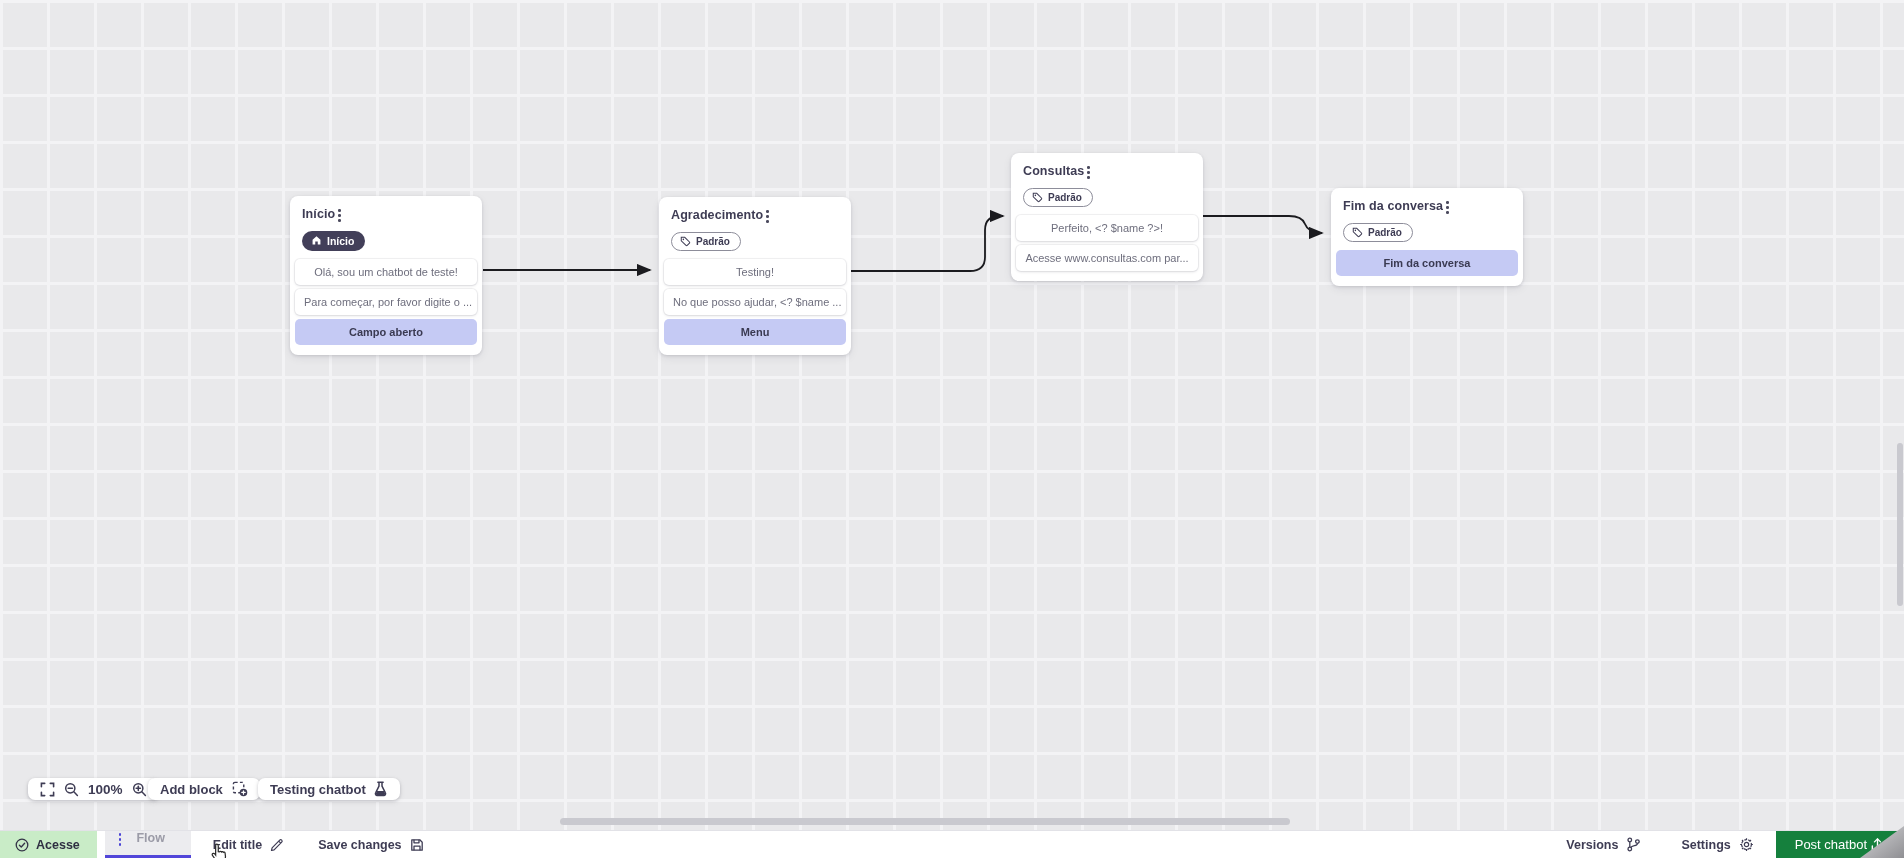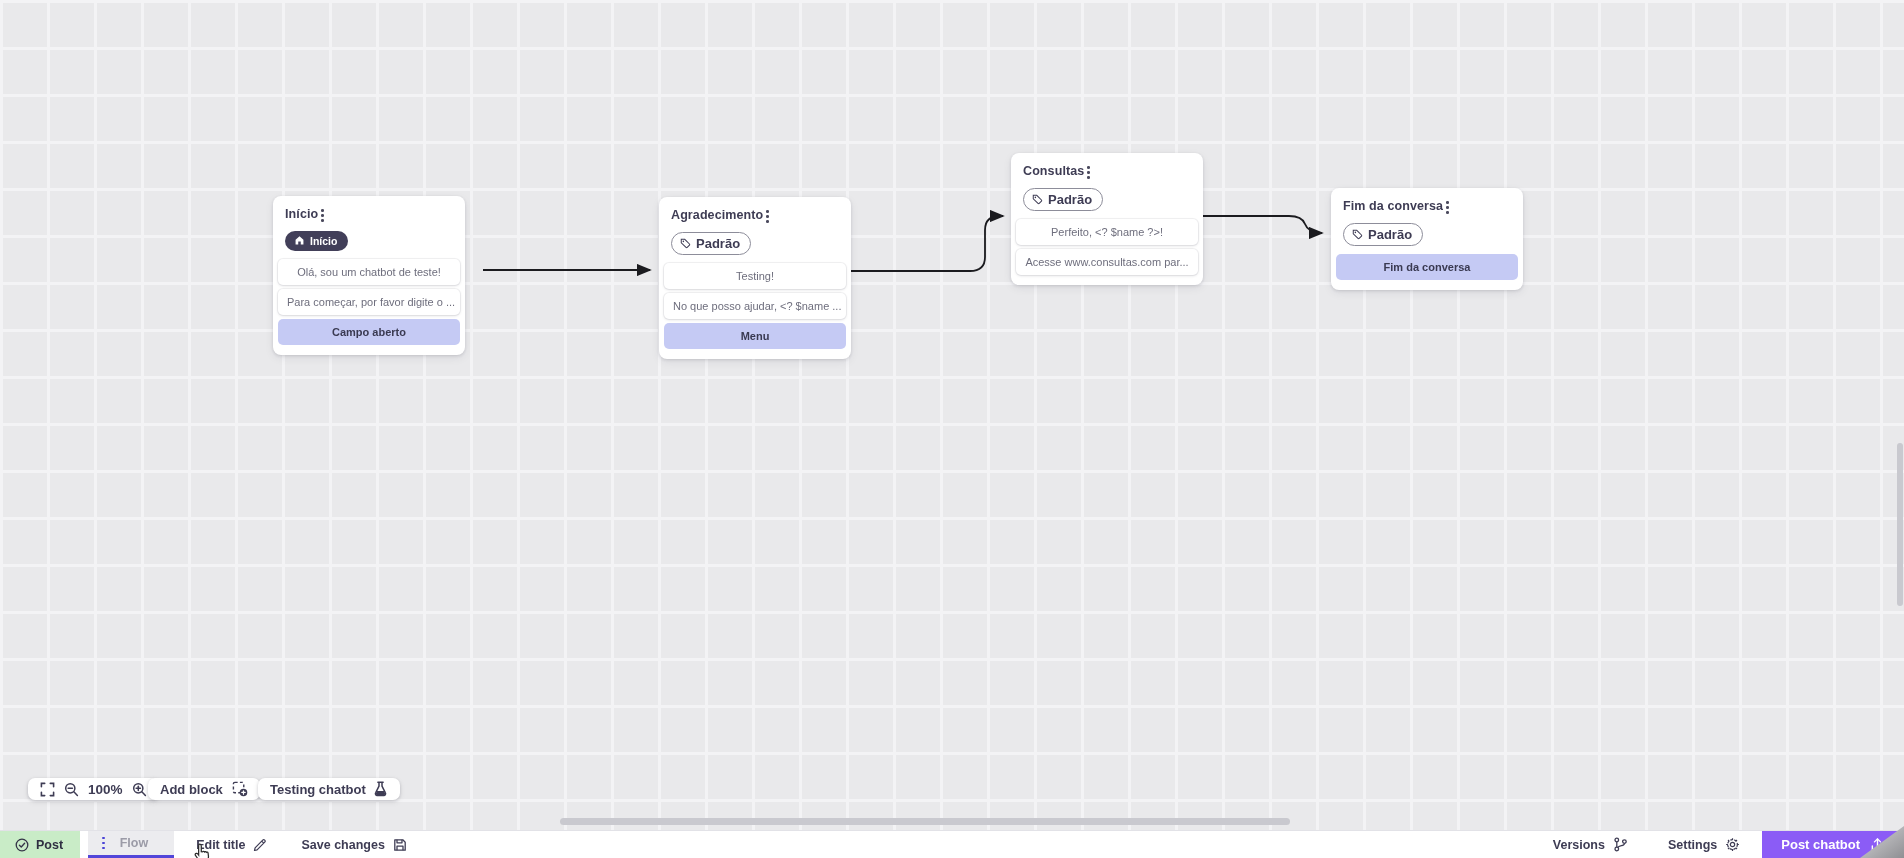--- a/index.html
+++ b/index.html
@@ -28,21 +28,21 @@
   .node-title { font-size:12.5px; font-weight:600; color:#3e3c54; letter-spacing:.1px; }
   .kebab { display:flex; flex-direction:column; gap:2.5px; padding:2px 3px; cursor:pointer; }
   .kebab i { width:2.6px; height:2.6px; border-radius:50%; background:#4b4a5e; }
   .badge-row { padding:7px 7px 8px 7px; }
   .badge-dark {
     display:inline-flex; align-items:center; gap:5px; background:#423f59; color:#fff;
     font-size:10.5px; font-weight:700; padding:4px 11px 4px 9px; border-radius:12px;
   }
   .badge-outline {
     display:inline-flex; align-items:center; gap:5px; background:#fff; color:#3e3c54;
-    border:1.2px solid #8d8d9a; font-size:13px; font-weight:700; padding:3px 10px 3px 8px; border-radius:12px;
+    border:1.2px solid #8d8d9a; font-size:10px; font-weight:700; padding:3px 10px 3px 8px; border-radius:12px;
   }
   .row {
     font-size:11px; color:#6e6e7d; background:#fff; border-radius:5px;
     padding:7px 9px; margin:0 0 4px 0; white-space:nowrap; overflow:hidden;
     box-shadow:0 0 0 1px rgba(20,20,40,.05), 0 1px 3px rgba(20,20,40,.12);
     text-align:center;
   }
   .row.input { background:#c5caf4; color:#3a3a52; font-weight:700; box-shadow:none; }
 
   
@@ -63,49 +63,49 @@
 
   
   .bottombar {
     position:absolute; left:0; bottom:0; width:1904px; height:28px; background:#fff;
     border-top:1px solid #e2e2e7; display:flex; align-items:center;
     font-size:12.5px; color:#3e3c54; font-weight:600;
   }
   .saved-chip { height:100%; background:#c9ecc7; display:flex; align-items:center; gap:7px;
     padding:0 17px 0 15px; color:#2f2f42; }
   .flow-tab { position:relative; height:100%; margin-left:8px; background:#ececef;
-    display:flex; align-items:center; gap:12px; padding:0 26px 0 11px;
+    display:flex; align-items:flex-start; gap:12px; padding:0 26px 0 11px;
     border-bottom:3px solid #5246d9; color:#9b9ba7; cursor:pointer; }
   .flow-tab .kebab i { background:#4a43d6; }
   .bar-item { display:flex; align-items:center; gap:8px; cursor:pointer; }
   .mL { margin-left:34px; }
   .spacer { flex:1; }
-  .post-btn { height:100%; margin-left:22px; background:#8b5cf6; color:#fff;
-    font-size:13px; font-weight:700; display:flex; align-items:center; gap:10px;
+  .post-btn { height:100%; margin-left:22px; background:#15803d; color:#fff;
+    font-size:13px; font-weight:400; display:flex; align-items:center; gap:3px;
     padding:0 19px; border:none; cursor:pointer; font-family:inherit; }
   .corner { position:absolute; right:0; bottom:0; width:46px; height:32px; pointer-events:none; }
   .cursor-img { position:absolute; left:104px; bottom:-8px; }
 </style>
 </head>
 <body>
 
 <div class="canvas">
 
   <svg class="edges">
     <defs>
       <marker id="arr" markerWidth="9" markerHeight="7" refX="7.5" refY="3.5" orient="auto">
         <path d="M0,0 L8.5,3.5 L0,7 Z" fill="#1b1b1f"></path>
       </marker>
     </defs>
     <path class="edge" d="M 483 270 L 650 270" marker-end="url(#arr)"></path>
     <path class="edge" d="M 850 271 L 970 271 Q 985 271 985 257 L 985 230 Q 985 216 1000 216 L 1003 216" marker-end="url(#arr)"></path>
     <path class="edge" d="M 1200 216 L 1289 216 Q 1302 216 1305 224 Q 1308 232 1320 233 L 1322 233" marker-end="url(#arr)"></path>
   </svg>
 
-  <div class="node" style="left:273px; top:196px;">
+  <div class="node" style="left:290px; top:196px;">
     <div class="node-head">
       <span class="node-title">Início</span>
       <span class="kebab">
           <i></i>
           <i></i>
           <i></i>
         </span>
     </div>
     <div class="badge-row">
       <span class="badge-dark">
@@ -234,21 +234,21 @@
   <div class="vscroll"></div>
 </div>
 
 <div class="bottombar">
 
   <div class="saved-chip">
     <svg width="14" height="14" viewBox="0 0 15 15">
       <circle cx="7.5" cy="7.5" r="6.2" fill="none" stroke="#343447" stroke-width="1.4"></circle>
       <path d="M4.7 7.7 L6.7 9.6 L10.3 5.6" fill="none" stroke="#343447" stroke-width="1.4" stroke-linecap="round" stroke-linejoin="round"></path>
     </svg>
-    <span>Post</span>
+    <span>Acesse</span>
   </div>
 
   <div class="flow-tab">
     <span class="kebab">
         <i></i>
         <i></i>
         <i></i>
       </span>
     <span>Flow</span>
     <svg class="cursor-img" width="18" height="20" viewBox="0 0 13 14">

